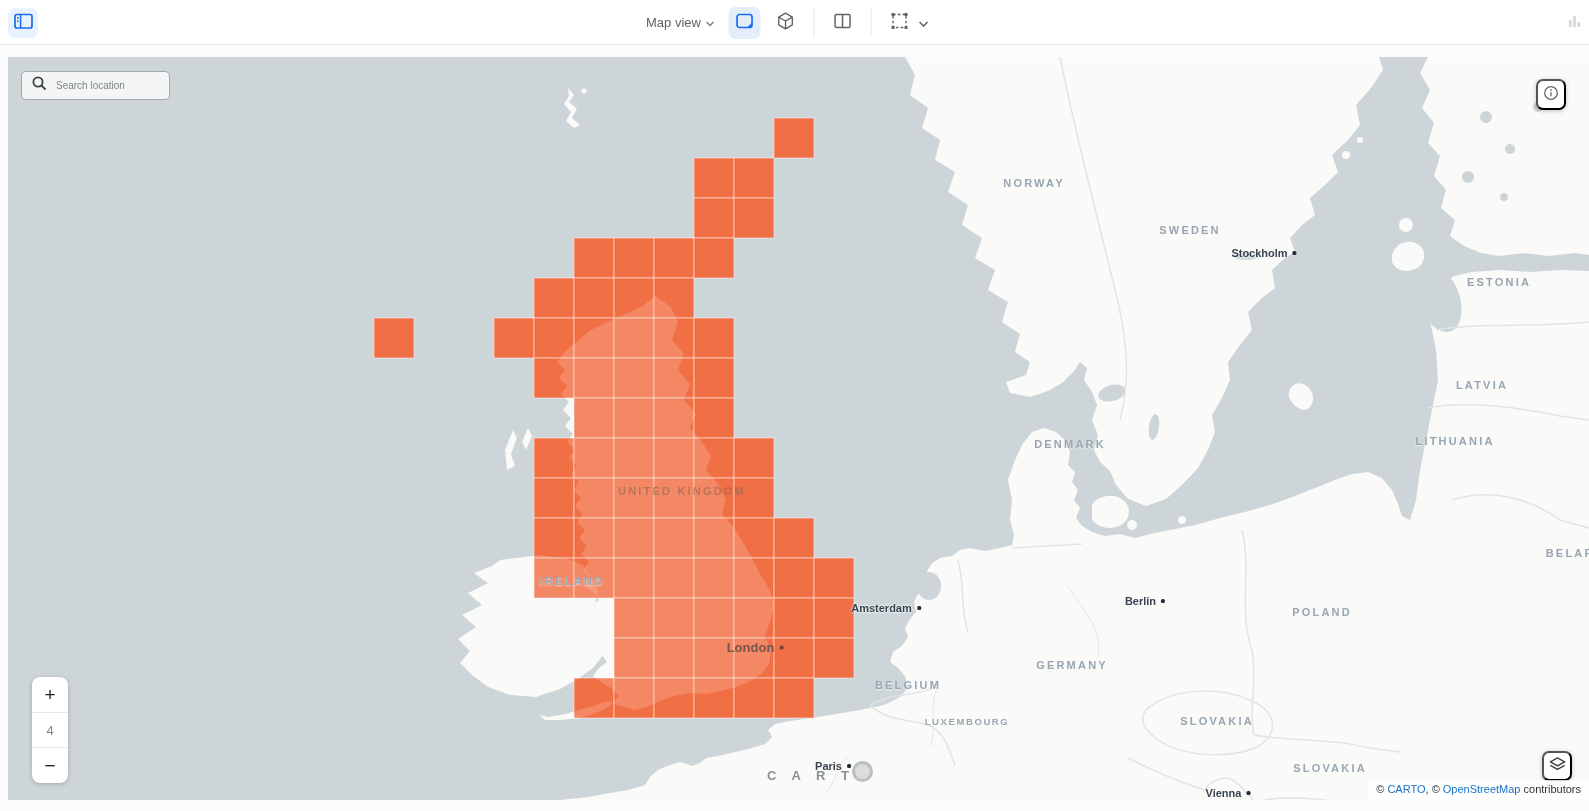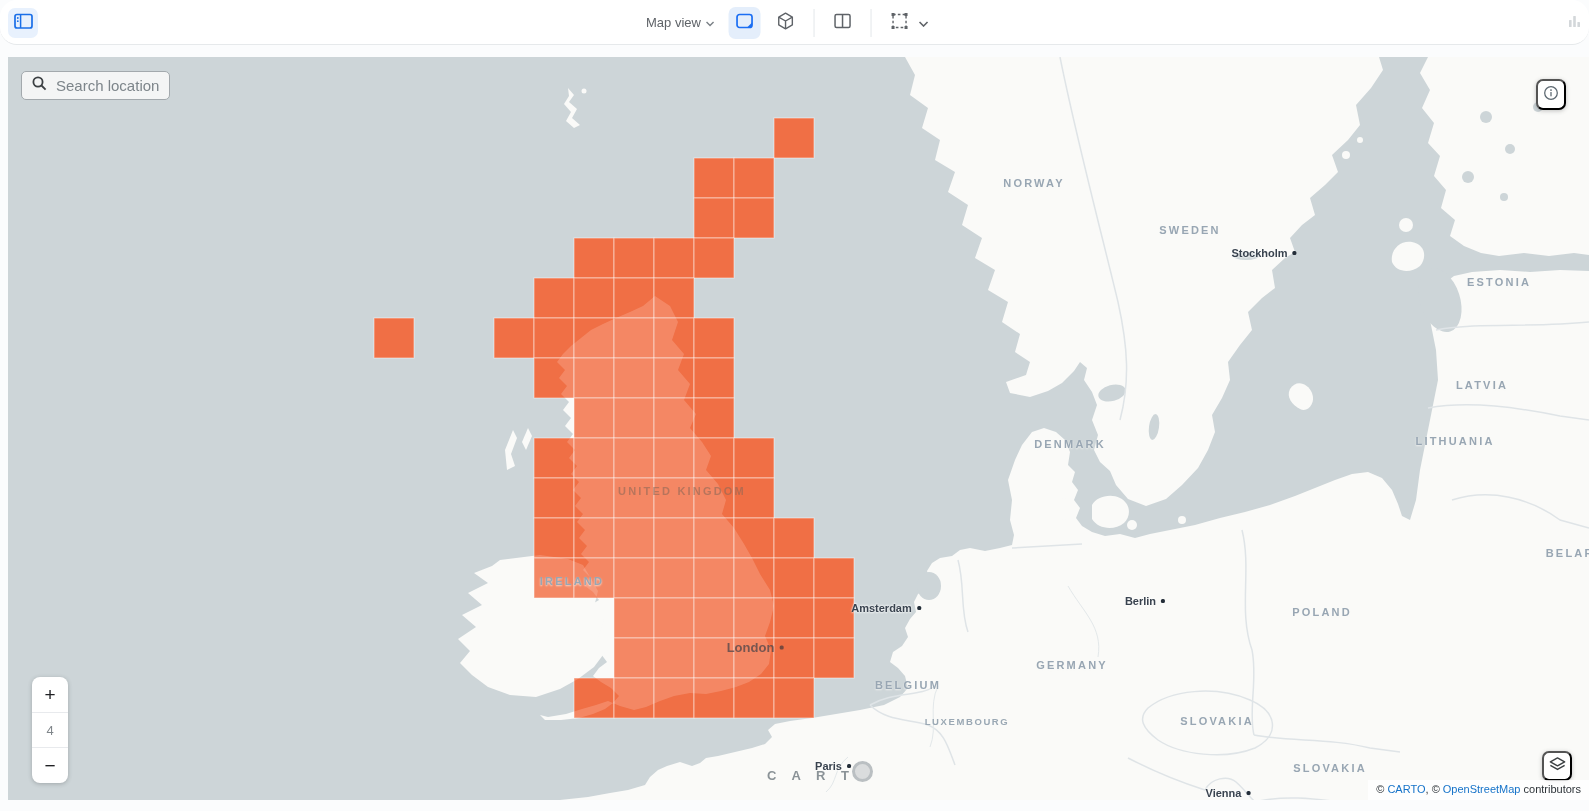--- a/index.html
+++ b/index.html
@@ -6,21 +6,21 @@
   :root{
     --sea:#cdd5d8; --land:#fafaf8; --cell:#f1693d;
     --accent:#1a6fe8; --link:#1673c9;
   }
   *{box-sizing:border-box; margin:0; padding:0;}
   html,body{width:1589px; height:811px; overflow:hidden;}
   body{font-family:"Liberation Sans", sans-serif; background:#fbfcfd; position:relative;}
 
   
   .topbar{position:absolute; left:0; top:0; width:1589px; height:45px; background:#ffffff;
-          border-bottom:1px solid #e6e9eb; z-index:40;border-radius:17px;}
+          border-bottom:1px solid #e6e9eb; z-index:40;}
   .icon-btn{display:flex; align-items:center; justify-content:center; cursor:pointer;
             border-radius:7px; background:transparent; border:none;}
   .sidebar-toggle{position:absolute; left:8px; top:8px; width:30px; height:30px; background:#e8f1fd;}
   .toolbar-center{position:absolute; left:50%; top:0; height:45px; transform:translateX(-50%) translateX(-5px);
                   display:flex; align-items:center;}
   .mapview-btn{display:flex; align-items:center; gap:5px; cursor:pointer; background:none; border:none;
                font-family:"Liberation Sans", sans-serif; font-size:13px; color:#5f6368;}
   .tb-gap-s{width:14px;} .tb-gap-m{width:10px;} .tb-gap-d{width:13px;}
   .tb-active{width:32px; height:32px; background:#e4eefb;}
   .tb-plain{width:30px; height:30px;}
@@ -52,21 +52,21 @@
   .lbl.city-dim{font-size:13px; font-weight:600; color:rgba(70,66,72,.72);}
   .lbl.city::after, .lbl.city-dim::after{content:""; width:4px; height:4px; border-radius:1.5px;
        background:#232d38; margin-left:5px; display:inline-block;}
   .lbl.city-dim::after{background:rgba(40,46,56,.6);}
 
   
   .search-box{position:absolute; left:13px; top:14px; width:149px; height:29px; z-index:30;
               background:rgba(246,247,247,.95); border:1px solid #a3a9ad; border-radius:5px;
               display:flex; align-items:center; padding-left:10px; gap:9px;}
   .search-box input{border:none; outline:none; background:transparent; width:110px;
-              font-family:"Liberation Sans", sans-serif; font-size:15px; color:#3c4043;}
+              font-family:"Liberation Sans", sans-serif; font-size:10px; color:#3c4043;}
   .search-box input::placeholder{color:#7d858a;}
 
   .panel{background:#ffffff; border-radius:8px; box-shadow:0 1px 4px rgba(60,64,67,.3); z-index:30;}
   .zoomctl{position:absolute; left:24px; top:620px; width:36px; height:106px; display:flex; flex-direction:column;}
   .zoomctl button{border:none; background:none; cursor:pointer; height:35px; font-size:19px;
                   color:#202124; font-family:"Liberation Sans", sans-serif;}
   .zoom-level{height:36px; display:flex; align-items:center; justify-content:center;
               font-size:13px; color:#80868b; border-top:1px solid #e8eaed; border-bottom:1px solid #e8eaed;}
   .info-btn{position:absolute; left:1528px; top:22px; width:30px; height:31px; border-radius:7px; cursor:pointer;}
   .layers-btn{position:absolute; left:1534px; top:694px; width:30px; height:30px; border-radius:7px; cursor:pointer;}

